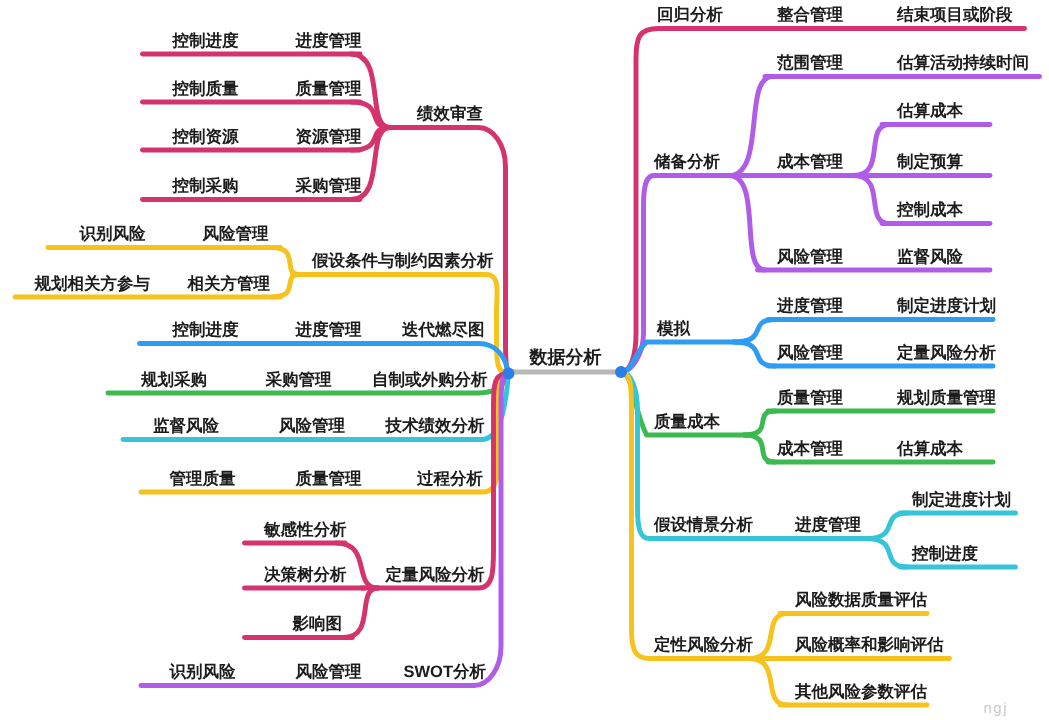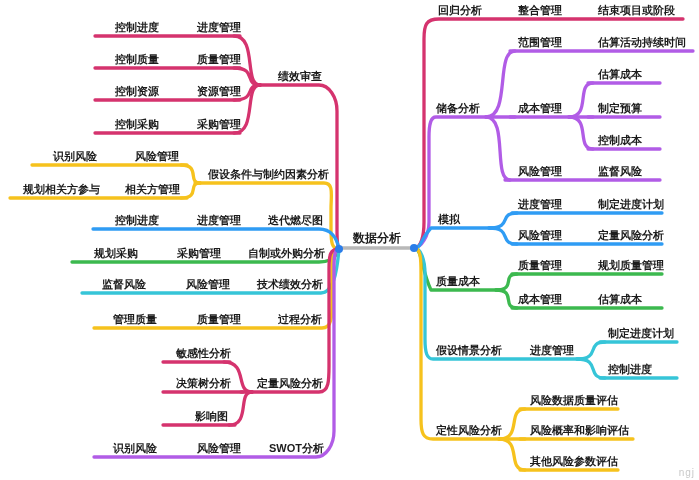--- a/index.html
+++ b/index.html
@@ -1,19 +1,19 @@
 <!DOCTYPE html>
 <html><head>
 <meta charset="utf-8">
 <style>
   html,body{margin:0;padding:0;background:#fff;}
   .canvas{position:relative;width:699px;height:480px;background:#ffffff;overflow:hidden;
           font-family:"Liberation Sans","DejaVu Sans",sans-serif;}
   .canvas svg{position:absolute;left:0;top:0;}
-  .watermark{position:absolute;right:1px;bottom:2px;font-size:10px;font-style:normal;
+  .watermark{position:absolute;right:24px;bottom:2px;font-size:10px;font-style:normal;
              color:#c9c9c9;background:rgba(255,255,255,0.55);padding:0 3px;letter-spacing:1px;text-align:right;}
 </style>
 </head>
 <body>
 
 <div class="canvas">
   <svg id="mm" width="699" height="480" viewBox="0 0 699 480" xmlns="http://www.w3.org/2000/svg">
       <path d="M 255 85 H 319 C 329 85 337 97 337 111 L 337 229 C 337 243 338 249 339 249" fill="none" stroke="#d5336e" stroke-width="3.3" stroke-linecap="round" stroke-linejoin="round"></path>
       <path d="M 95 36 H 240" fill="none" stroke="#d5336e" stroke-width="3.3" stroke-linecap="round" stroke-linejoin="round"></path>
       <path d="M 234 36 C 257.5 36 243.5 85 260 85" fill="none" stroke="#d5336e" stroke-width="3.3" stroke-linecap="round" stroke-linejoin="round"></path>

